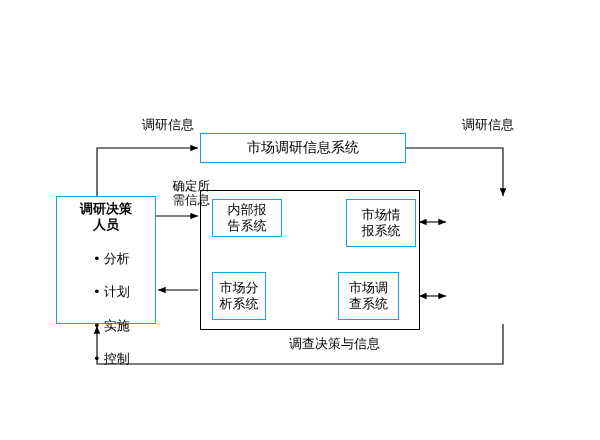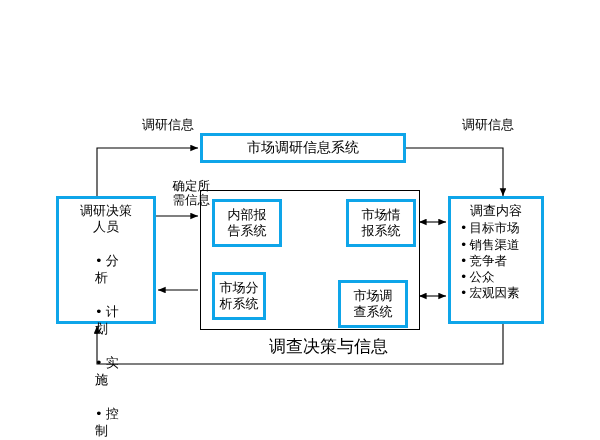--- a/index.html
+++ b/index.html
@@ -21,21 +21,21 @@
   }
   svg.lines {
     position: absolute;
     left: 0;
     top: 0;
     width: 600px;
     height: 440px;
   }
   .box {
     position: absolute;
-    border: 3px solid #0ea5e9;
+    border: 1px solid #0ea5e9;
     background: #fff;
     box-sizing: border-box;
     display: flex;
     align-items: center;
     justify-content: center;
     text-align: center;
     line-height: 1.25;
   }
   .box.left-align {
     display: block;
@@ -61,20 +61,21 @@
     left: 56px;
     top: 196px;
     width: 100px;
     height: 128px;
     font-size: 13px;
     padding: 4px 6px;
   }
   #box-actor .hdr {
     text-align: center;
     margin-bottom: 2px;
+    font-weight: bold;
   }
   #box-actor ul {
     margin: 0;
     padding-left: 14px;
     list-style: none;
   }
   #box-actor li {
     margin: 16px;
     padding: 0;
     line-height: 1.35;
@@ -118,31 +119,31 @@
     top: 190px;
     width: 220px;
     height: 140px;
     border: 1px solid #000;
     box-sizing: border-box;
     background: #fff;
   }
   .inner {
     font-size: 13px;
   }
-  #box-internal { left: 212px; top: 199px; width: 70px; height: 48px; }
+  #box-internal { left: 212px; top: 199px; width: 70px; height: 38px; }
   #box-intel    { left: 346px; top: 199px; width: 70px; height: 48px; align-items: center; }
   #box-analysis { left: 212px; top: 272px; width: 54px; height: 48px; }
-  #box-survey   { left: 338px; top: 280px; width: 70px; height: 48px; }
+  #box-survey   { left: 338px; top: 272px; width: 61px; height: 48px; }
 
   
   #lbl-top-left   { left: 104px; top: 117px; width: 90px; font-size: 13px; }
   #lbl-top-right  { left: 424px; top: 117px; width: 90px; font-size: 13px; }
   #lbl-determine  { left: 148px; top: 180px; width: 62px; font-size: 12.5px; line-height: 1.15; font-family: Liberation Mono, monospace; }
   #lbl-transmit   { left: 152px; top: 258px; width: 44px; font-size: 12.5px; line-height: 1.2; }
-  #lbl-bottom     { left: 228px; top: 336px; width: 160px; font-size: 17px; }
+  #lbl-bottom     { left: 220px; top: 336px; width: 160px; font-size: 13px; }
 </style>
 </head>
 <body>
 
 <div id="diagram">
 
   <svg class="lines" viewBox="0 0 600 440">
     <defs>
       <marker id="arrow" markerWidth="8" markerHeight="8" refX="7" refY="3" orient="auto" markerUnits="strokeWidth">
         <path d="M0,0 L7,3 L0,6 z" fill="#000"></path>
@@ -186,30 +187,20 @@
     <div class="hdr" style="white-space:pre-line;">调研决策
 人员</div>
     <ul>
       <li>分析</li>
       <li>计划</li>
       <li>实施</li>
       <li>控制</li>
     </ul>
   </div>
 
-  <div class="box left-align" id="box-content">
-    <div class="hdr">调查内容</div>
-    <ul>
-      <li>目标市场</li>
-      <li>销售渠道</li>
-      <li>竞争者</li>
-      <li>公众</li>
-      <li>宏观因素</li>
-    </ul>
-  </div>
 
   <div id="group-rect"></div>
 
   <div class="box inner" id="box-internal">
     <span style="white-space:pre-line;">内部报
 告系统</span>
   </div>
   <div class="box inner" id="box-intel">
     <span style="white-space:pre-line;">市场情
 报系统</span>

